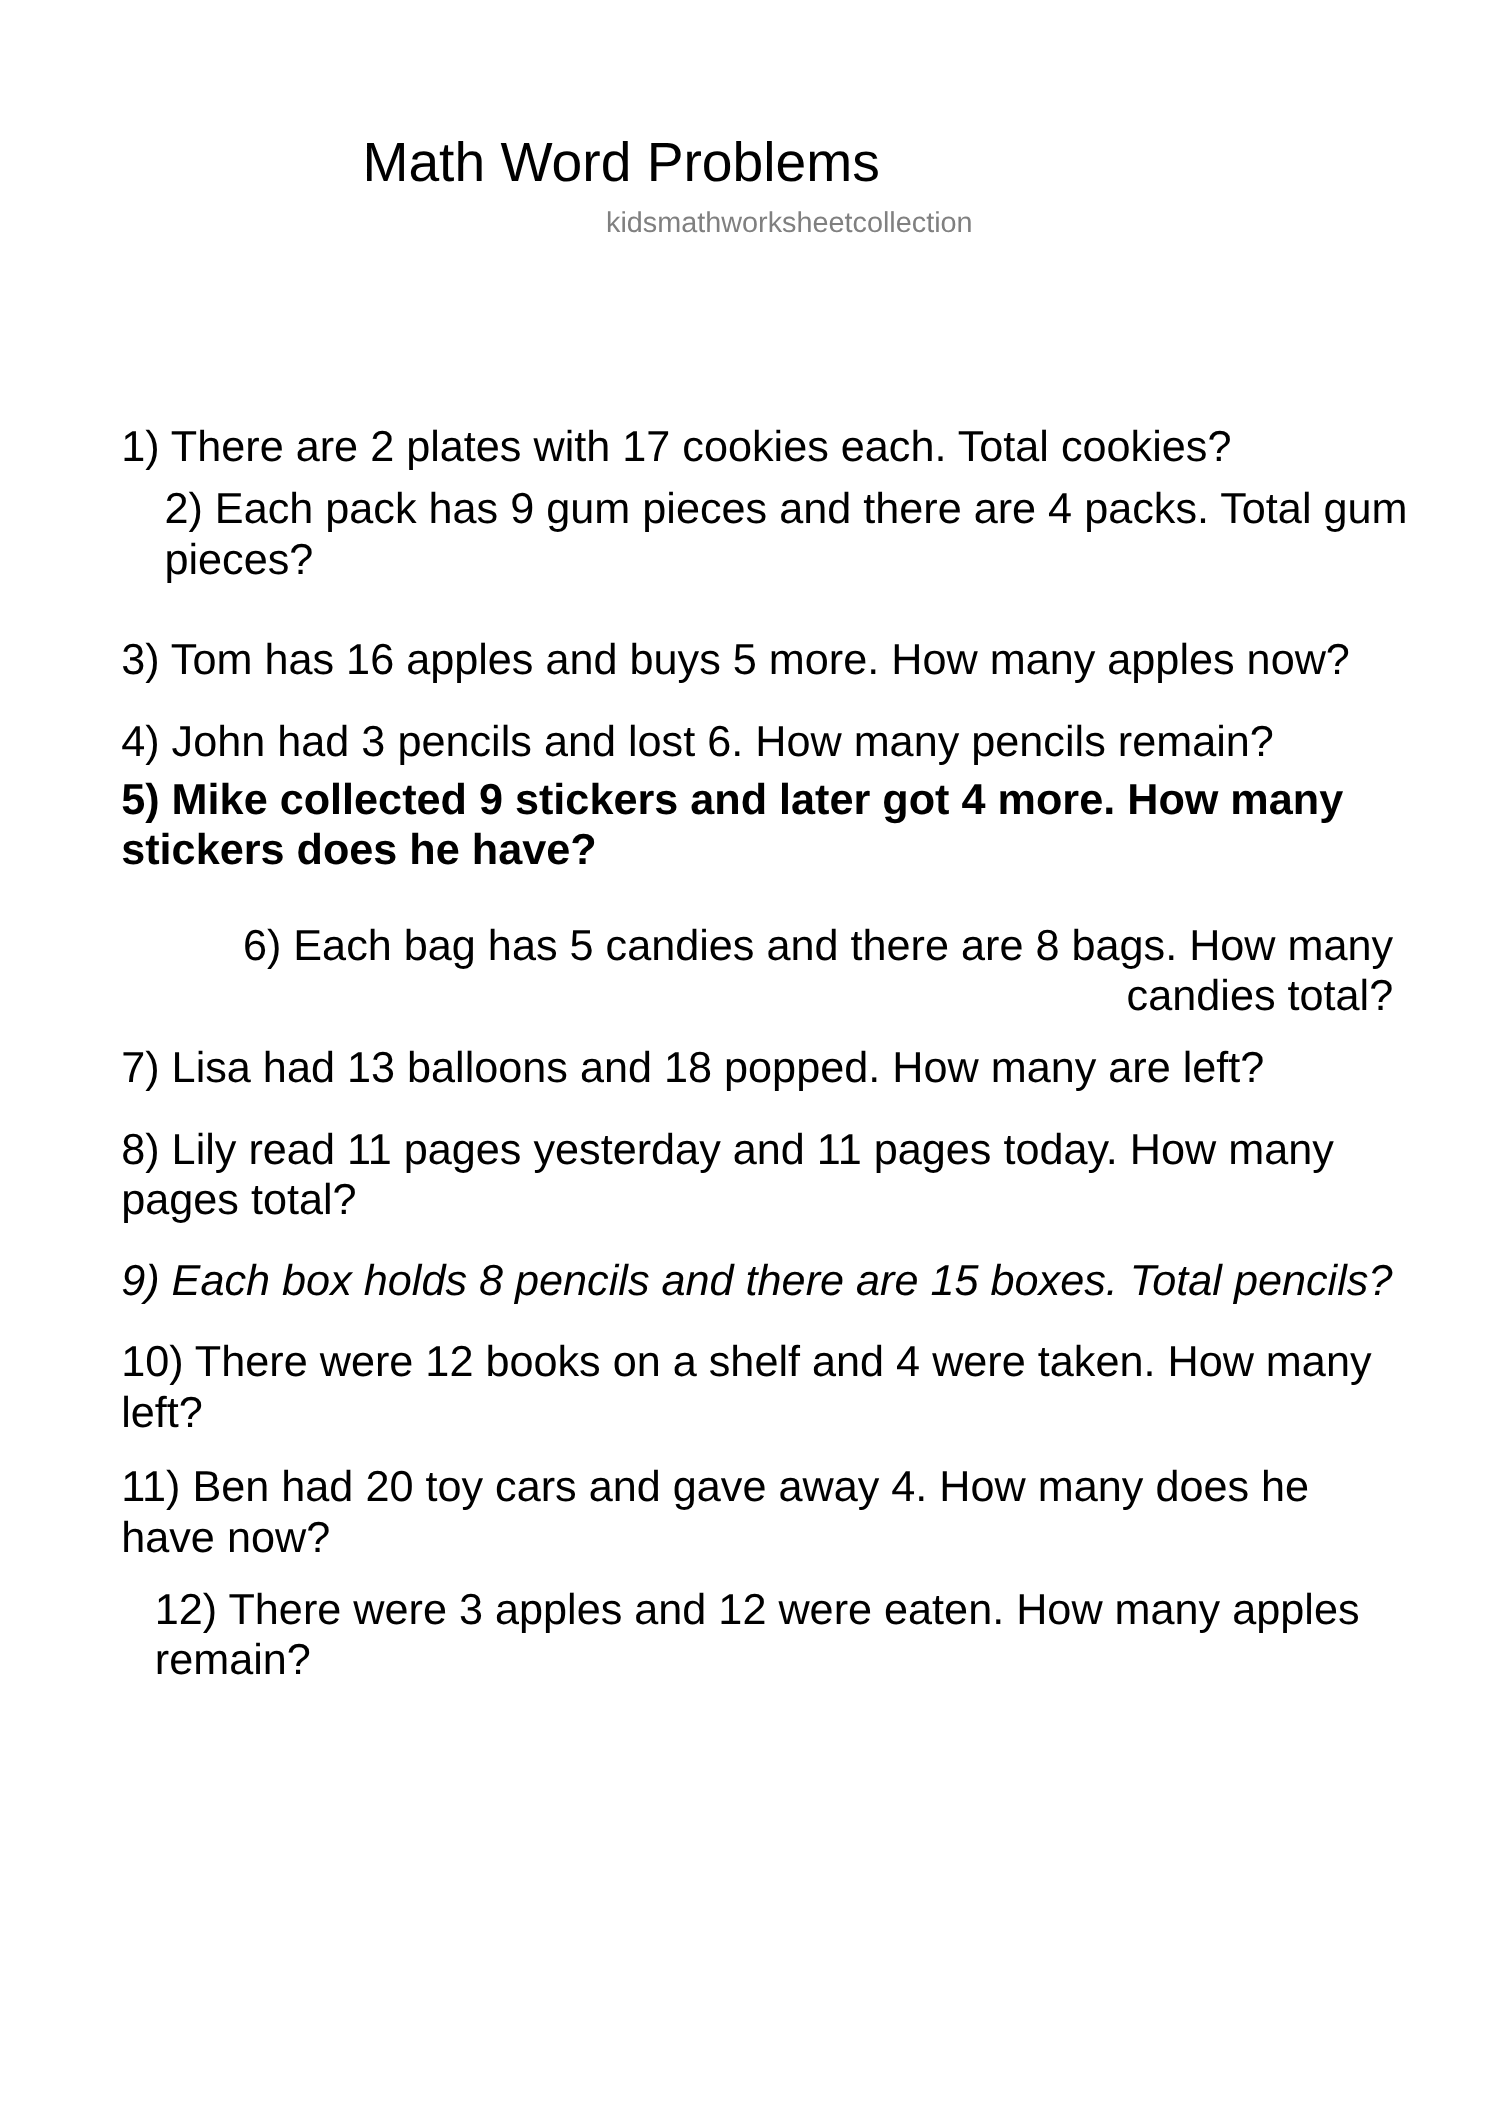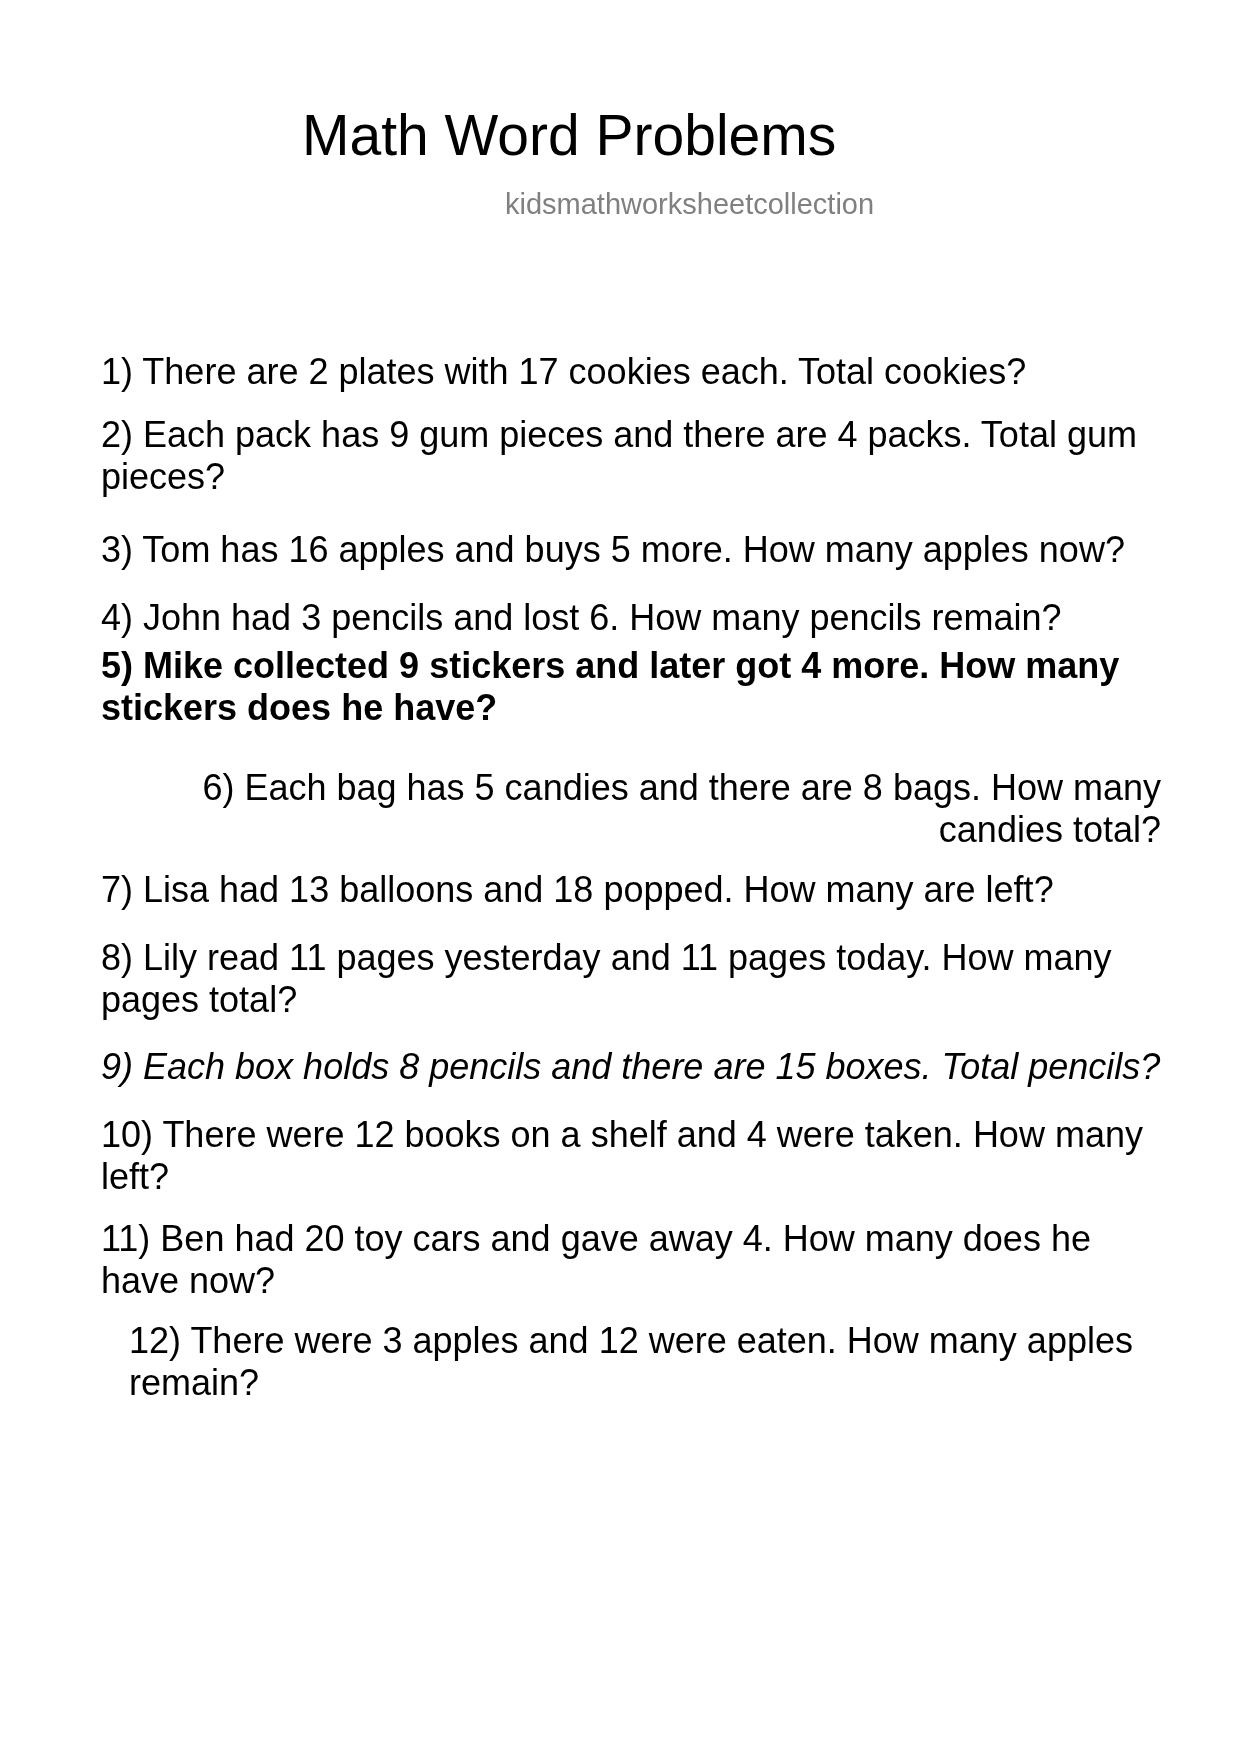--- a/index.html
+++ b/index.html
@@ -12,31 +12,31 @@
       height: 1754px;
       position: relative;
       overflow: hidden;
       font-family: "Liberation Sans", sans-serif;
       color: #000000;
     }
     .title {
       position: absolute;
       left: 302px;
       top: 100px;
-      font-size: 57px;
+      font-size: 46px;
       line-height: 70px;
       font-weight: normal;
       margin: 0;
       white-space: nowrap;
     }
     .subtitle {
       position: absolute;
       left: 505px;
-      top: 185px;
-      font-size: 29px;
+      top: 167px;
+      font-size: 24px;
       line-height: 38px;
       color: #808080;
       white-space: nowrap;
     }
     .problem {
       position: absolute;
       left: 101px;
       width: 1060px;
       font-size: 36px;
       line-height: 42px;
@@ -44,21 +44,21 @@
     }
   </style>
 </head>
 <body>
 
 <h1 class="title">Math Word Problems</h1>
 <div class="subtitle">kidsmathworksheetcollection</div>
 
 <div>
   <p class="problem" style="top:351px;">1) There are 2 plates with 17 cookies each. Total cookies?</p>
-  <p class="problem" style="top:414px;">2) Each pack has 9 gum pieces and there are 4 packs. Total gum pieces?</p>
+  <p class="problem" style="top:403px;margin-left:36px;">2) Each pack has 9 gum pieces and there are 4 packs. Total gum pieces?</p>
   <p class="problem" style="top:529px;">3) Tom has 16 apples and buys 5 more. How many apples now?</p>
   <p class="problem" style="top:597px;">4) John had 3 pencils and lost 6. How many pencils remain?</p>
   <p class="problem" style="top:645px;font-weight:bold;">5) Mike collected 9 stickers and later got 4 more. How many stickers does he have?</p>
   <p class="problem" style="top:767px;text-align:right;">6) Each bag has 5 candies and there are 8 bags. How many candies total?</p>
   <p class="problem" style="top:869px;">7) Lisa had 13 balloons and 18 popped. How many are left?</p>
   <p class="problem" style="top:937px;">8) Lily read 11 pages yesterday and 11 pages today. How many pages total?</p>
   <p class="problem" style="top:1046px;font-style:italic;">9) Each box holds 8 pencils and there are 15 boxes. Total pencils?</p>
   <p class="problem" style="top:1114px;">10) There were 12 books on a shelf and 4 were taken. How many left?</p>
   <p class="problem" style="top:1218px;">11) Ben had 20 toy cars and gave away 4. How many does he have now?</p>
   <p class="problem" style="top:1320px;margin-left:28px;">12) There were 3 apples and 12 were eaten. How many apples remain?</p>

